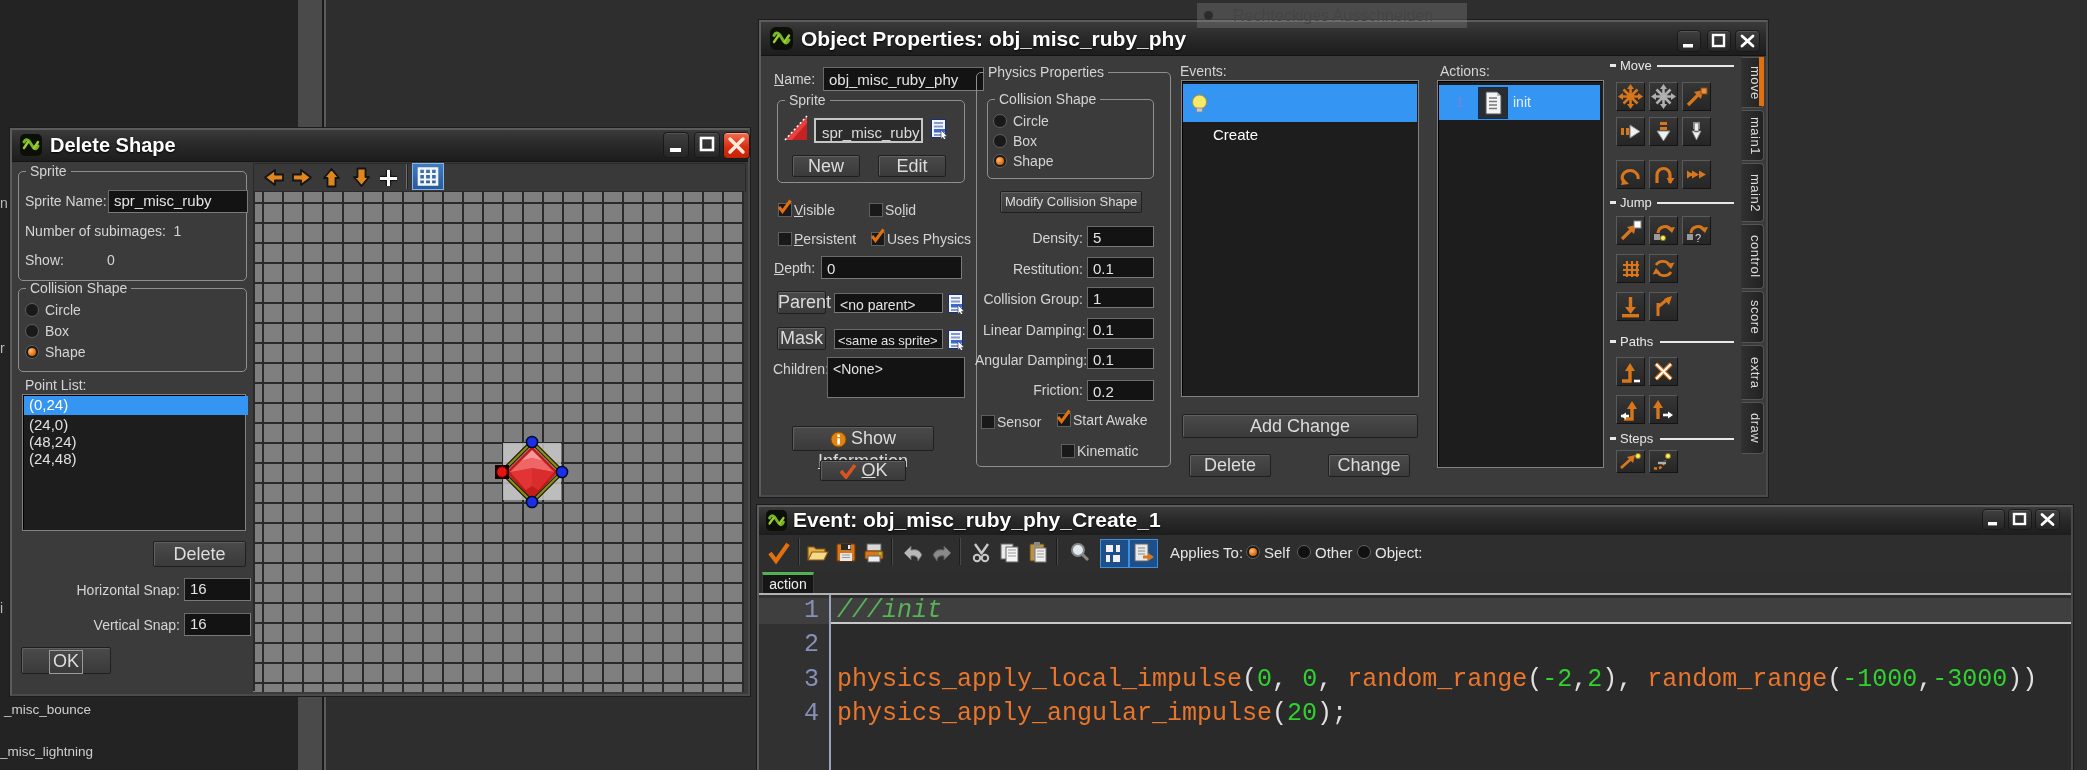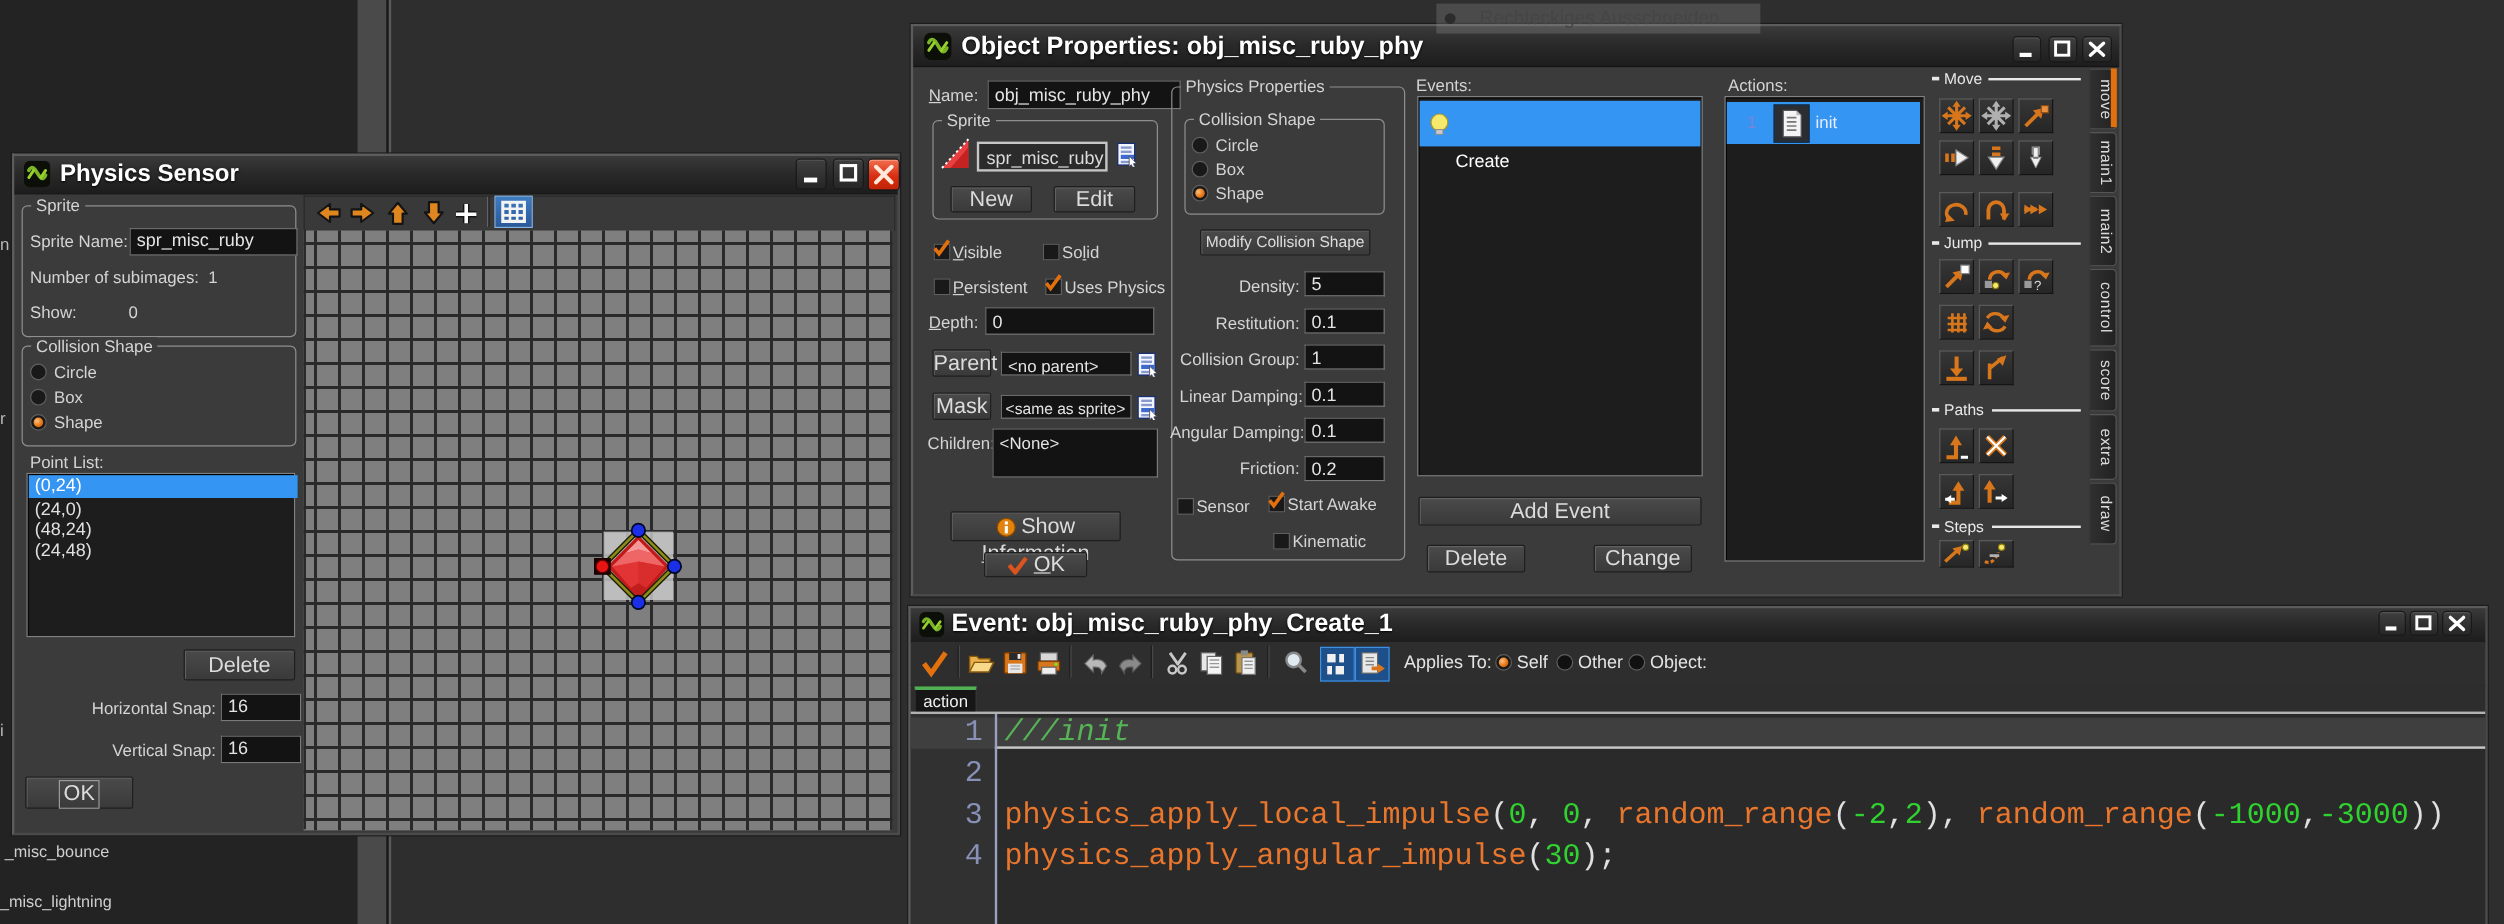--- a/index.html
+++ b/index.html
@@ -43,21 +43,21 @@
 <div class="lab" style="left:4px;top:702px;font-size:13.5px;color:#cfcfcf;">_misc_bounce</div>
 <div class="lab" style="left:0px;top:744px;font-size:13.5px;color:#cfcfcf;">_misc_lightning</div>
 
 <div class="win" id="psw" style="left:10px;top:128px;width:736px;height:564px;">
 <div class="tbar" style="height:31px;"></div>
 <svg class="gmicon" width="22" height="22" style="left:8px;top:4px;">
       <rect x="0" y="0" width="22" height="22" rx="5" fill="#0c0f08"></rect>
       <path d="M4 8 q2 -4 5 -1 l4 6 q3 4 5 -1" fill="none" stroke="#7ab526" stroke-width="3" stroke-linecap="round"></path>
       <path d="M4 14 l4 -6 M14 14 l4 -6" fill="none" stroke="#9ad02e" stroke-width="2.4" stroke-linecap="round"></path>
     </svg>
-<div class="a" style="left:38px;top:4px;font-size:20px;font-weight:bold;color:#fff;text-shadow:0 1px 2px #000;">Physics Sensor</div>
+<div class="a" style="left:38px;top:4px;font-size:20px;font-weight:bold;color:#fff;text-shadow:0 1px 2px #000;">Delete Shape</div>
 <div class="wbtn" style="left:651px;top:2px;width:24px;height:24px;">
       <svg width="24" height="24">
         <rect x="6" y="15" width="11" height="4" fill="#fff"></rect>
       </svg>
     </div>
 <div class="wbtn" style="left:682px;top:2px;width:24px;height:24px;">
       <svg width="24" height="24">
         <rect x="6" y="5" width="12" height="12" fill="none" stroke="#fff" stroke-width="2.6"></rect>
       </svg>
     </div>
@@ -273,21 +273,21 @@
 <div class="lab" style="left:419px;top:41px;">Events:</div>
 <div class="lb" style="left:420px;top:58px;width:236px;height:315px;">
 <div class="sel" style="left:1px;top:3px;width:234px;height:38px;">
         <svg style="position:absolute;left:8px;top:10px;" width="17" height="23">
           <circle cx="8.5" cy="8" r="7" fill="#f7e96b" stroke="#b09a20" stroke-width="1"></circle>
           <rect x="5.5" y="14" width="6" height="4" fill="#c8c8c8" stroke="#888" stroke-width="0.8"></rect>
         </svg>
         <span style="position:absolute;left:30px;top:11px;font-size:15px;margin-top:31px;">Create</span>
       </div>
 </div>
-<div class="btn" style="left:421px;top:392px;width:234px;height:22px;line-height:22px;">Add Event</div>
+<div class="btn" style="left:421px;top:392px;width:234px;height:22px;line-height:22px;">Add Change</div>
 <div class="btn" style="left:428px;top:432px;width:80px;height:21px;line-height:21px;">Delete</div>
 <div class="btn" style="left:567px;top:432px;width:80px;height:21px;line-height:21px;">Change</div>
 
 <div class="lab" style="left:679px;top:41px;">Actions:</div>
 <div class="lb" style="left:676px;top:58px;width:165px;height:386px;">
 <div class="sel" style="left:1px;top:4px;width:161px;height:35px;">
         <span style="position:absolute;left:17px;top:9px;font-size:14px;color:#7c84d8;">1</span>
         <div style="position:absolute;left:39px;top:2px;width:28px;height:30px;background:#2a2e33;border:1px solid #0e3050;"><svg width="28" height="30">
             <polygon points="7,4 18,4 22,8 22,26 7,26" fill="#f4f4f4" stroke="#555" stroke-width="1"></polygon>
             <polygon points="18,4 18,8 22,8" fill="#bbb"></polygon>
@@ -585,18 +585,18 @@
 <div class="a" style="left:0px;top:88px;width:70px;height:175px;background:#313131;"></div>
 <div class="a" style="left:0px;top:91px;width:1312px;height:26px;background:#3f3f3f;"></div>
 <div class="a" style="left:70px;top:115px;width:1242px;height:2px;background:#c8c8c8;"></div>
 <div class="a" style="left:70px;top:88px;width:2px;height:175px;background:#9aa2c0;"></div>
 <div class="gut" style="top:91px;">1</div>
 <div class="gut" style="top:125px;">2</div>
 <div class="gut" style="top:160px;">3</div>
 <div class="gut" style="top:194px;">4</div>
 <div class="code" style="top:91px;"><i style="color:#56b456;">///init</i></div>
 <div class="code" style="top:160px;"><span class="o">physics_apply_local_impulse</span><span class="w">(</span><span class="g">0</span><span class="w">, </span><span class="g">0</span><span class="w">, </span><span class="o">random_range</span><span class="w">(</span><span class="g">-2</span><span class="w">,</span><span class="g">2</span><span class="w">), </span><span class="o">random_range</span><span class="w">(</span><span class="g">-1000</span><span class="w">,</span><span class="g">-3000</span><span class="w">))</span></div>
-<div class="code" style="top:194px;"><span class="o">physics_apply_angular_impulse</span><span class="w">(</span><span class="g">30</span><span class="w">);</span></div>
+<div class="code" style="top:194px;"><span class="o">physics_apply_angular_impulse</span><span class="w">(</span><span class="g">20</span><span class="w">);</span></div>
 </div>
 
 <div class="a" style="left:1197px;top:3px;width:270px;height:25px;background:rgba(150,150,150,0.28);"></div>
 <div class="a" style="left:1204px;top:11px;width:9px;height:9px;border-radius:50%;background:#2c2c2c;"></div>
 <div class="a" style="left:1233px;top:7px;font-size:16px;color:#454545;">Rechteckiges Ausschneiden</div>
 
 </body></html>

